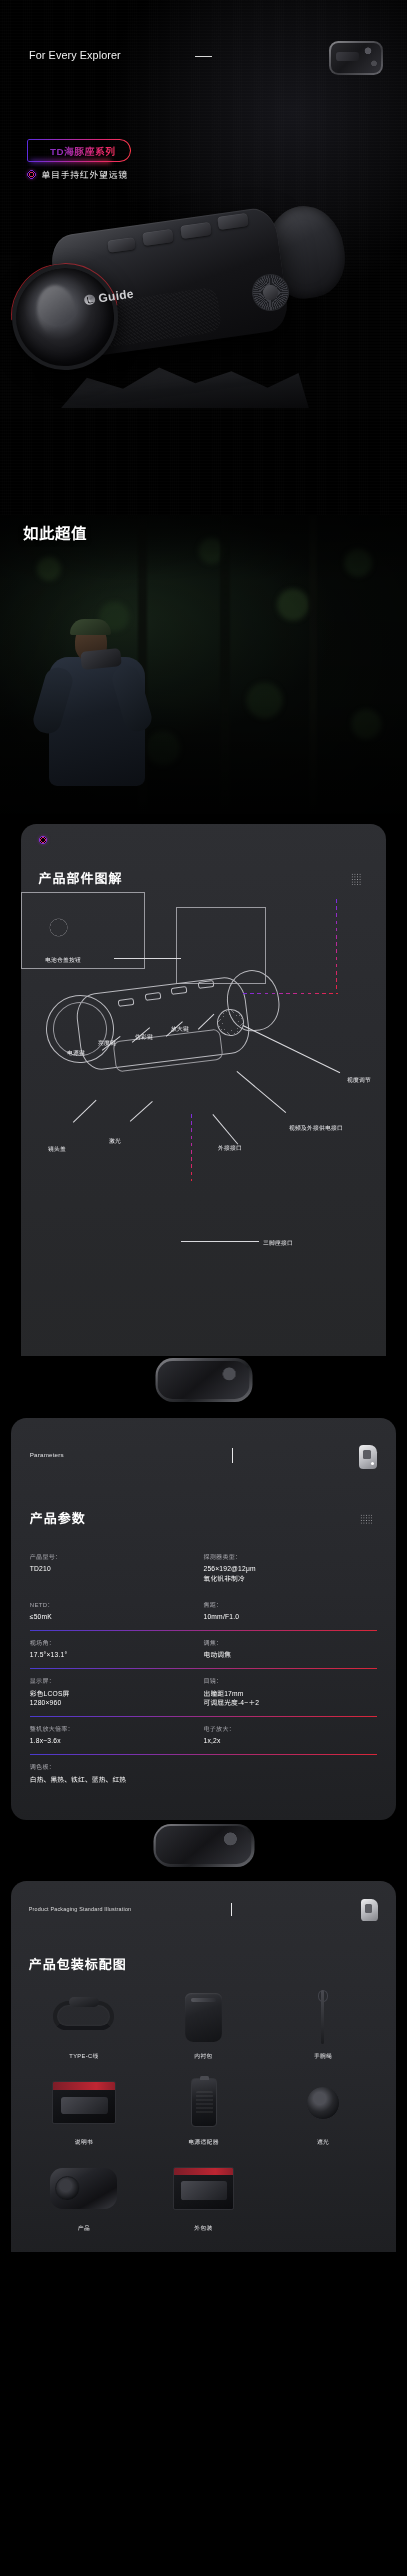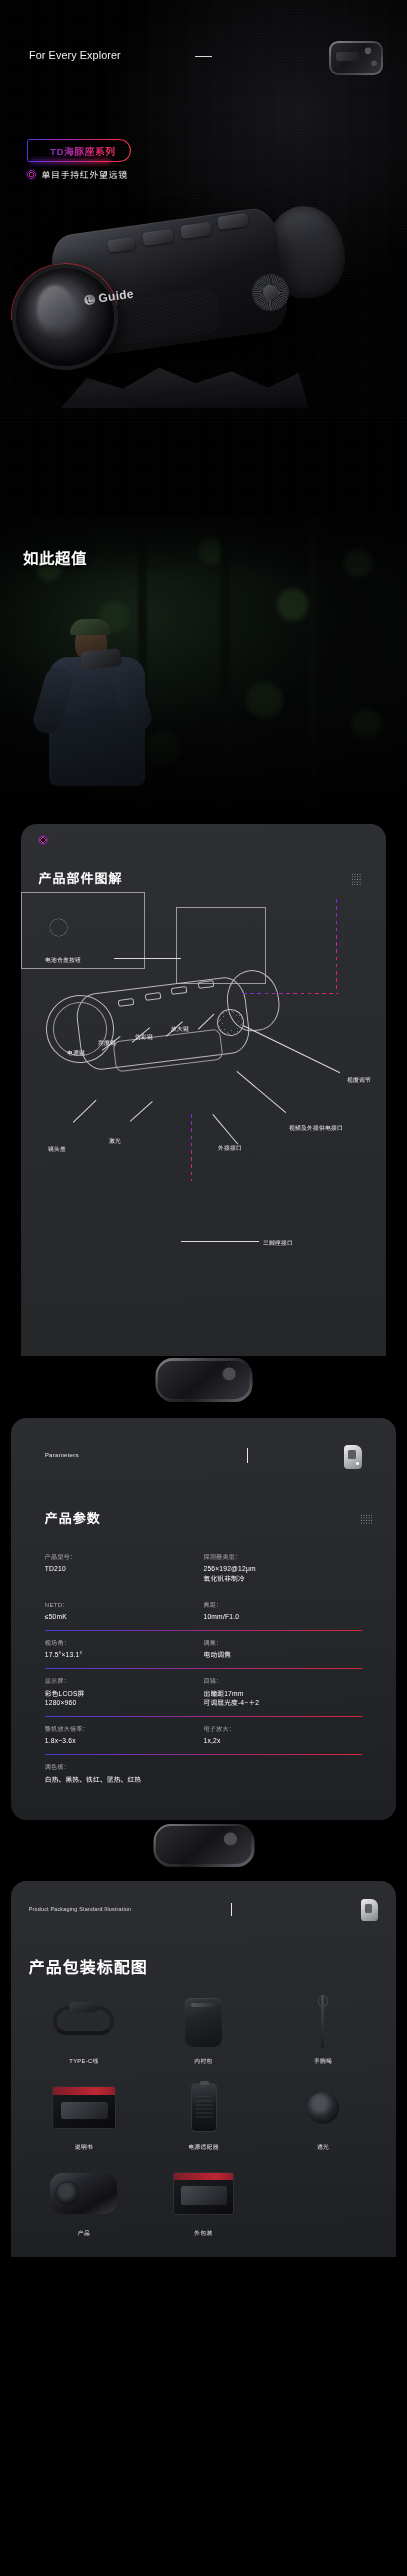--- a/index.html
+++ b/index.html
@@ -222,21 +222,21 @@
     background:linear-gradient(160deg,#242b36,#101419);
   }
   .lp-arm.l{ left:18.5px; top:49px; transform:rotate(16deg); }
   .lp-arm.r{ left:97px; top:47px; transform:rotate(-16deg); }
   .lp-scope{
     position:absolute; left:60px; top:32px; width:40px; height:17.5px; border-radius:5.2px;
     background:linear-gradient(150deg,#3b3c42,#16171a);
     transform:rotate(-6deg);
   }
   .life-head{
-    position:absolute; left:23px; top:33px; right:23px;
+    position:absolute; left:23px; top:8px; right:23px;
     font-size:15.5px; line-height:1.42; font-weight:700; letter-spacing:0.5px;
     color:#fff; text-shadow:0 1px 5.2px rgba(0,0,0,.9);
   }
   .life-head .l2{ display:block; }
 
   
   .parts {
     position:relative; width:407px; background:#000; padding:10.3px 0 0;
   }
   .parts-card{
@@ -334,21 +334,21 @@
       linear-gradient(140deg,#2d2e33 0%,#141417 50%,#35363c 100%);
   }
 
   
   .spec {
     position:relative; width:407px; background:#000; padding:0 0 0;
   }
   .spec-card{
     position:relative; margin:0 11.3px; border-radius:15.5px;
     background:linear-gradient(178deg,#2c2d31 0%,#27282c 45%,#1f2023 100%);
-    padding:30px 16px 27px; overflow:hidden;
+    padding:30px 1px 27px; overflow:hidden;
   }
   .spec-head{ position:relative; height:28px; margin:0 17.5px; }
   .spec-head-label{
     position:absolute; left:0; top:3.1px; font-size:6.2px; color:#e3e3e6; letter-spacing:0.2px;
   }
   .spec-head-bar{
     position:absolute; left:202px; top:0; width:0.5px; height:15.5px; background:#e8e8ea;
   }
   .spec-head-icon{
     position:absolute; right:0; top:-3.1px; width:18.5px; height:24px; border-radius:4.1px 7.2px 4.1px 4.1px;
@@ -397,21 +397,21 @@
   .pkg-head-bar{ position:absolute; left:202px; top:-1px; width:0.5px; height:13.4px; background:#e8e8ea; }
   .pkg-head-icon{
     position:absolute; right:0; top:-4.1px; width:17.5px; height:21.6px; border-radius:3.6px 6.7px 3.6px 3.6px;
     background:linear-gradient(150deg,#eeeef0 0%,#b4b5ba 55%,#818287 100%);
   }
   .pkg-head-icon::before{
     content:""; position:absolute; left:4.1px; top:4.6px; width:7.7px; height:8.8px; border-radius:1.5px; background:#5c5d63;
   }
   .pkg-ring{ margin:10.3px 0 0 17.5px; }
   .pkg-title{
-    margin:20.6px 0 15.5px 17.5px; font-size:16px; font-weight:700; letter-spacing:1px; color:#fff;
+    margin:20.6px 0 15.5px 17.5px; font-size:13px; font-weight:700; letter-spacing:1px; color:#fff;
   }
   .pkg-grid{ margin:0 15.5px; display:grid; grid-template-columns:repeat(3,1fr); gap:13.4px 5.2px; }
   .pkg-item{ text-align:center; }
   .pkg-thumb{
     height:58px; display:flex; align-items:center; justify-content:center; margin-bottom:5.2px;
   }
   .pkg-label{ font-size:5.7px; color:#e6e6e9; letter-spacing:0.4px; }
 
   
   .art-strap{ width:61px; height:39px; position:relative; }

